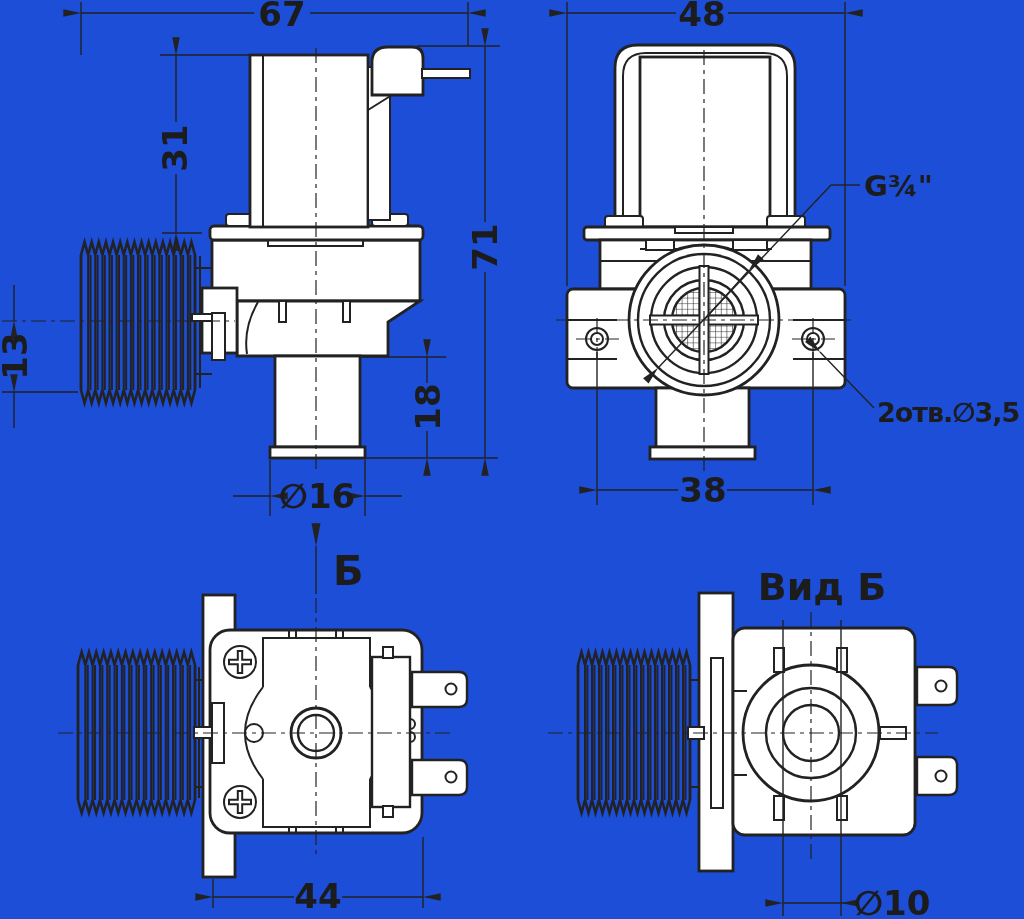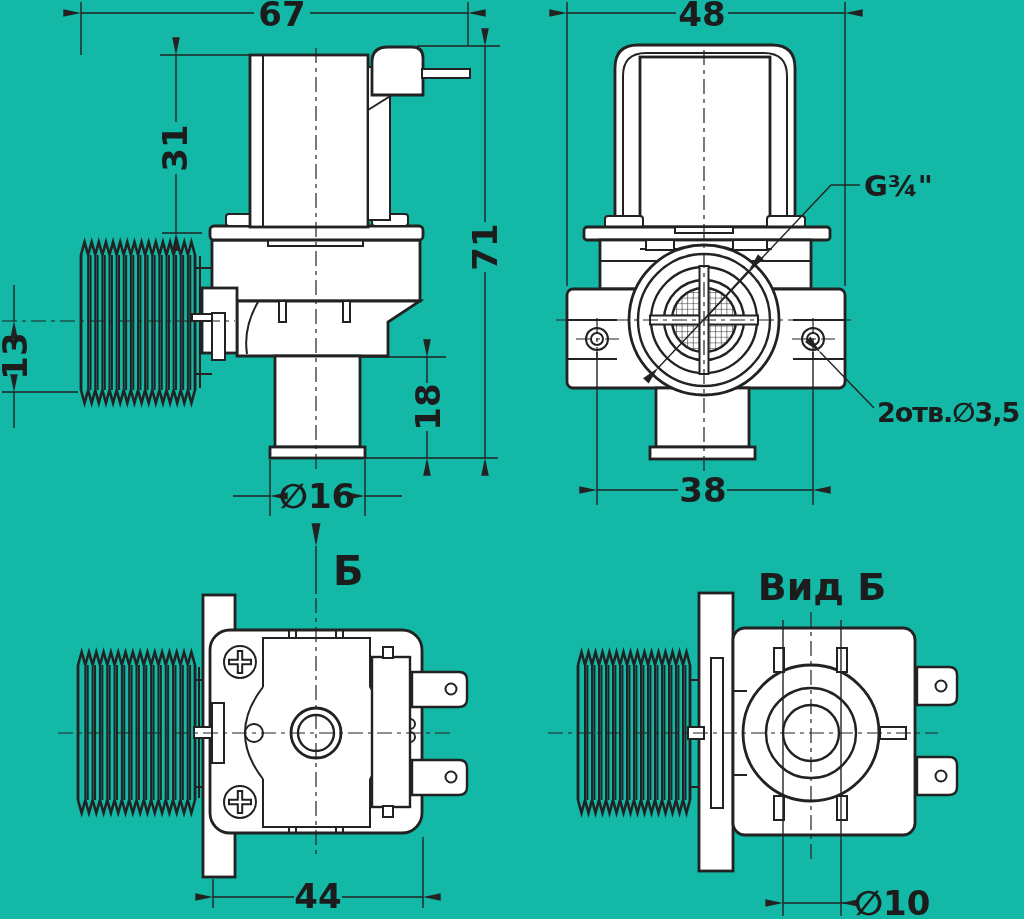--- a/index.html
+++ b/index.html
@@ -1,16 +1,16 @@
 <!DOCTYPE html>
 <html><head>
 <meta charset="utf-8">
 <style>
   html,body{margin:0;padding:0;background:#fff;}
-  .stage{width:1024px;height:919px;background:#14b8a6;overflow:hidden;}
+  .stage{width:1024px;height:919px;background:#1d4ed8;overflow:hidden;}
   svg{display:block;}
   .ol  {stroke:#222;stroke-width:2.8;fill:none}
   .olf {stroke:#222;stroke-width:2.8;fill:#fff}
   .o24 {stroke:#222;stroke-width:2.4;fill:none}
   .o24f{stroke:#222;stroke-width:2.4;fill:#fff}
   .o2  {stroke:#222;stroke-width:2;fill:none}
   .o2f {stroke:#222;stroke-width:2;fill:#fff}
   .mesh{stroke:#222;stroke-width:2.4;fill:url(#meshpat)}
   .dim {stroke:#222;stroke-width:1.4;fill:none}
   .cl  {stroke:#222;stroke-width:1.2;fill:none;stroke-dasharray:15 5 4 5}

